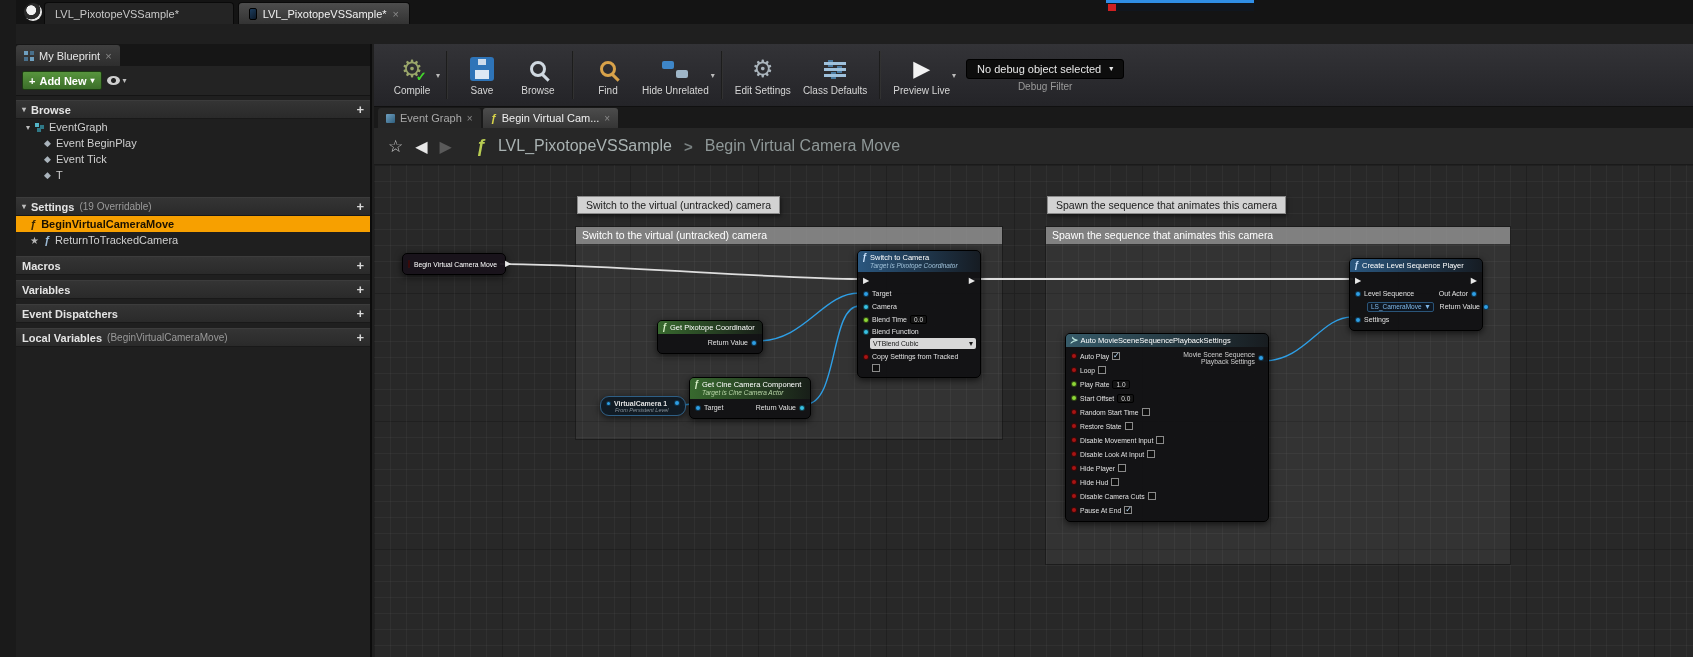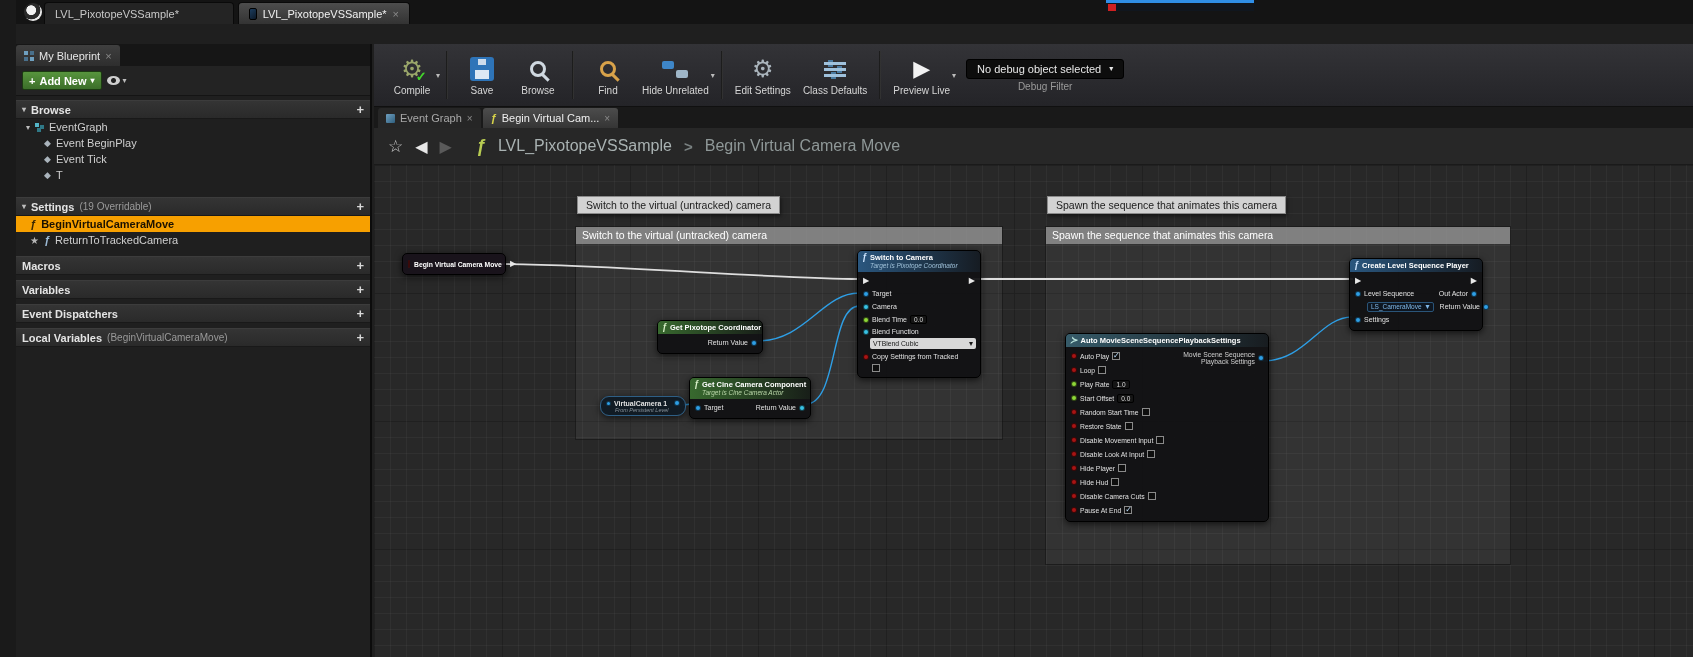--- a/index.html
+++ b/index.html
@@ -157,21 +157,21 @@
   .wires .data { stroke:#2e9fe6; stroke-width:1.4; }
 
   .node { position:absolute; background:rgba(17,17,19,0.94); border:1px solid #000; border-radius:5px;
     box-shadow:0 2px 7px rgba(0,0,0,0.65); z-index:3; color:#d8d8d8; font-size:7.5px; }
   .nhead { border-radius:4px 4px 0 0; padding:2px 4px; display:flex; gap:3px; align-items:flex-start; }
   .nhead.blue { background:linear-gradient(90deg,rgba(43,90,132,0.95),rgba(43,90,132,0.12)); }
   .nhead.green { background:linear-gradient(90deg,rgba(58,110,48,0.95),rgba(58,110,48,0.12)); }
   .nhead.slate { background:linear-gradient(90deg,rgba(56,95,110,0.95),rgba(56,95,110,0.12)); }
   .ftag { font-style:italic; font-weight:bold; font-size:9px; color:#cfe6ff; line-height:9px; }
   .nhead.green .ftag { color:#d8f0c8; }
-  .nh-title { font-weight:bold; font-size:7.5px; color:#ffffff; line-height:9px; white-space:nowrap; }
+  .nh-title { font-weight:normal; font-size:7.5px; color:#ffffff; line-height:9px; white-space:nowrap; }
   .nh-sub { font-style:italic; font-size:6.5px; color:#9fc0d8; line-height:8px; white-space:nowrap; }
   .nbody { padding:2px 0 4px 0; position:relative; }
   .prow { display:flex; align-items:center; gap:3px; padding:0 5px; height:13px; white-space:nowrap; }
   .spacer { flex:1; }
   .exec-glyph { font-size:8px; color:#e8e8e8; line-height:8px; }
   .dot { width:6px; height:6px; border-radius:50%; border:1px solid rgba(0,0,0,0.65); flex:0 0 auto; }
   .dot.blue { background:#2e9fe6; } .dot.cyan { background:#38c2e4; }
   .dot.green { background:#8fd838; } .dot.red { background:#a81414; }
   .plabel { font-size:7px; color:#e0e0e0; }
   .vbox { background:#141414; border:1px solid #000; border-radius:2px; padding:0 3px; font-size:6.5px;

